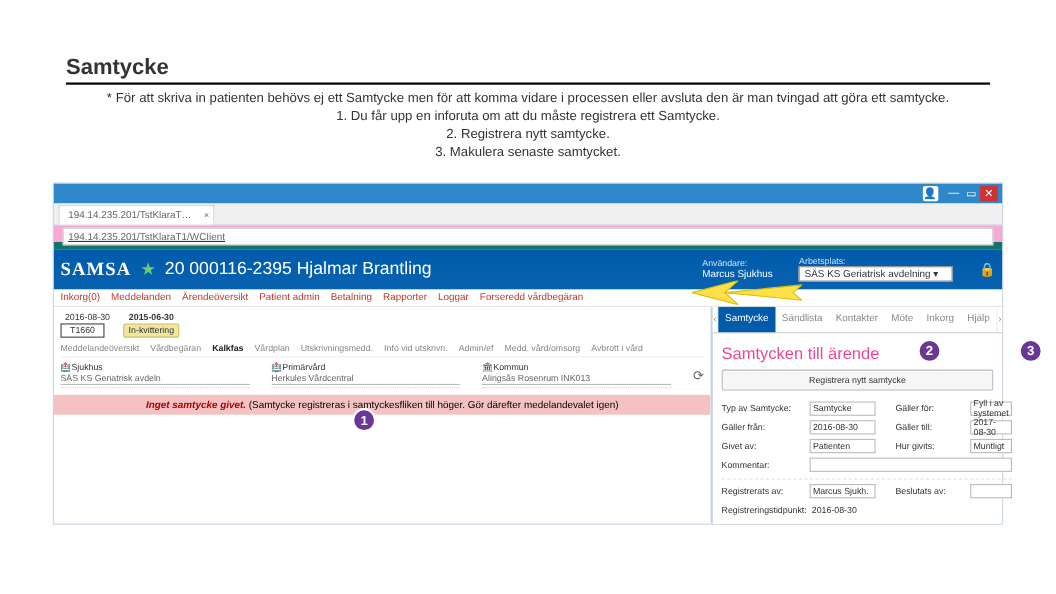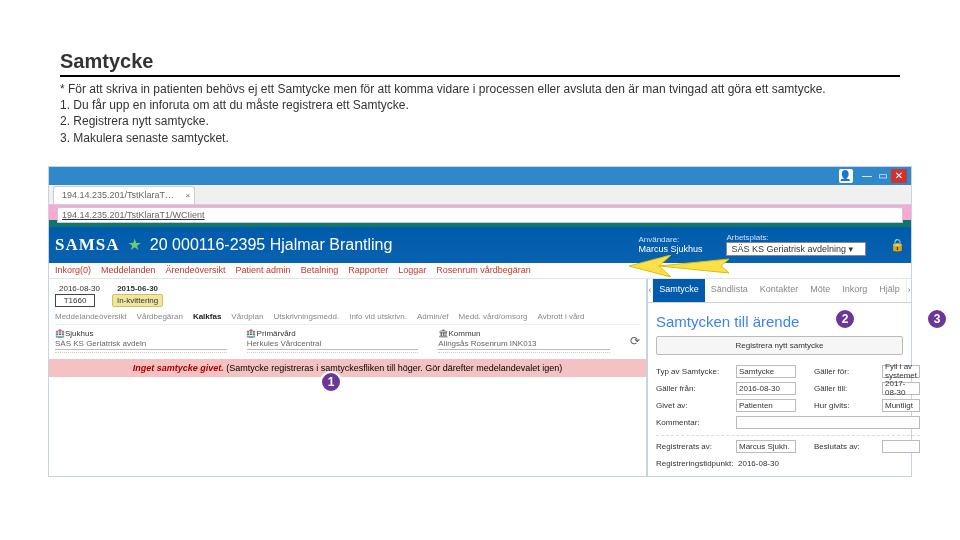--- a/index.html
+++ b/index.html
@@ -1,20 +1,20 @@
 <!DOCTYPE html>
 <html><head>
 <meta charset="utf-8">
 <style>
   * { box-sizing: border-box; margin: 0; padding: 0; }
   body { width: 960px; height: 540px; background: #fff; font-family: Arial, sans-serif; font-size: 11px; color: #333; overflow: hidden; position: relative; }
 
   .slide { padding: 50px 60px 10px 60px; }
   .slide h1 { font-size: 20px; font-weight: 700; border-bottom: 2px solid #000; padding-bottom: 2px; margin-bottom: 4px; }
-  .slide .bullet { font-size: 12px; line-height: 1.35; }
+  .slide .bullet { font-size: 12px; line-height: 1.35; text-align: center; }
 
   .browser { margin: 10px 48px 0 48px; border: 1px solid #c6d3e0; background: #fff; }
   .titlebar { height: 18px; background: #2f88c9; display: flex; align-items: center; justify-content: flex-end; padding: 0 4px; }
   .titlebar .avatar { width: 14px; height: 14px; background: #fff; border-radius: 2px; display: flex; align-items: center; justify-content: center; font-size: 10px; color: #2f88c9; margin-right: 6px; }
   .titlebar .winbtn { width: 16px; height: 14px; display: flex; align-items: center; justify-content: center; color: #fff; font-size: 10px; }
   .titlebar .winbtn.close { background: #c33; }
 
   .tabbar { height: 20px; background: #f0f0f0; border-bottom: 1px solid #c6d3e0; display: flex; align-items: flex-end; padding-left: 4px; }
   .tab { height: 18px; background: #fff; border: 1px solid #ccc; border-bottom: none; border-radius: 3px 3px 0 0; padding: 0 20px 0 8px; font-size: 9px; display: flex; align-items: center; color: #666; position: relative; }
   .tab .x { position: absolute; right: 4px; font-size: 8px; }
@@ -56,21 +56,21 @@
   .pink-strip { background: #f4c2c2; color: #000; font-size: 9px; text-align: center; padding: 4px; margin: 6px -6px; position: relative; }
   .pink-strip .bold { font-weight: 700; color: #a00; font-style: italic; }
 
   .side-tabs { height: 24px; background: #fff; border-bottom: 1px solid #d0d0d0; display: flex; font-size: 9px; }
   .side-tabs .stab { padding: 5px 6px; color: #888; }
   .side-tabs .stab.active { background: #005bab; color: #fff; }
   .side-tabs .arr { width: 18px; display: flex; align-items: center; justify-content: center; color: #888; border-right: 1px solid #eee; }
   .side-tabs .arr:last-child { border-right: none; border-left: 1px solid #eee; margin-left: auto; }
 
   .side-body { padding: 6px 8px; }
-  .side-title { font-size: 15px; color: #3b82f6; margin-bottom: 6px; margin-top:4px;}
+  .side-title { font-size: 15px; color: #ec4899; margin-bottom: 6px; margin-top:4px;}
   .side-actions { display: flex; gap: 22px; margin-bottom: 10px; position: relative; }
   .side-btn { flex: 1; border: 1px solid #bbb; background: #f6f6f6; font-size: 8px; padding: 4px; text-align: center; border-radius: 2px; }
   .side-btn.mak { background: #f3eef6; }
 
   .form-grid { font-size: 8px; display: grid; grid-template-columns: 62px 60px 50px 1fr; gap: 4px 18px; align-items: center; }
   .form-grid .input { border: 1px solid #bbb; height: 13px; padding: 0 2px; font-size: 8px; display: flex; align-items: center; background: #fff; }
   .form-grid .full { grid-column: 2 / 5; }
   .form-grid .lbl { white-space: nowrap; }
   .fg-sep { grid-column: 1 / 5; border-top: 1px dashed #ddd; margin-top:2px; }
 
@@ -134,21 +134,21 @@
   </div>
 
   <div class="menubar">
     <span>Inkorg(0)</span>
     <span>Meddelanden</span>
     <span>Ärendeöversikt</span>
     <span>Patient admin</span>
     <span>Betalning</span>
     <span>Rapporter</span>
     <span>Loggar</span>
-    <span>Rosenrum vårdbegäran</span>
+    <span>Forseredd vårdbegäran</span>
   </div>
 
   <div class="content">
 
     <div class="main">
       <div class="date-row">
         <div>
           <div class="date-box plain">2016-08-30</div>
           <div class="date-box t1660">T1660</div>
         </div>

